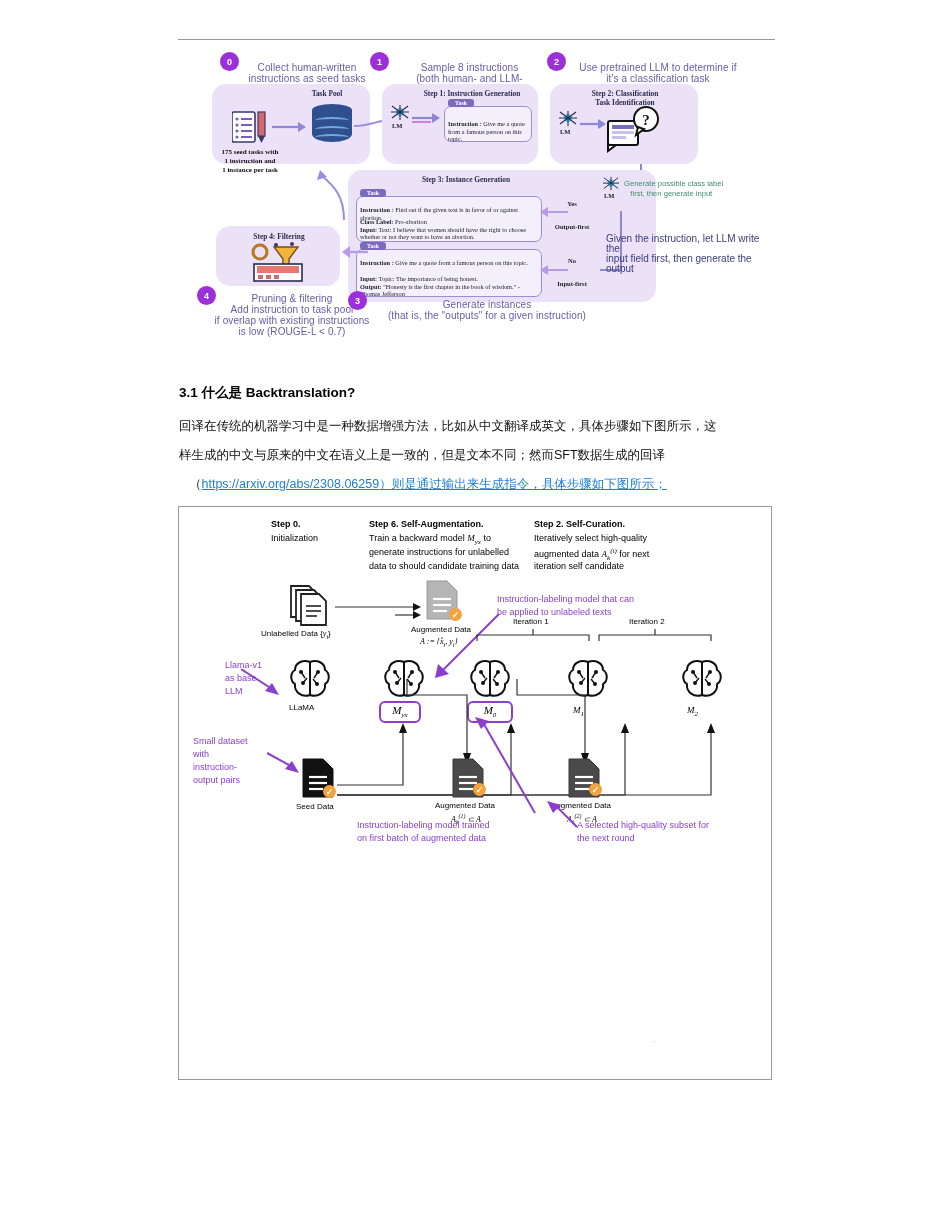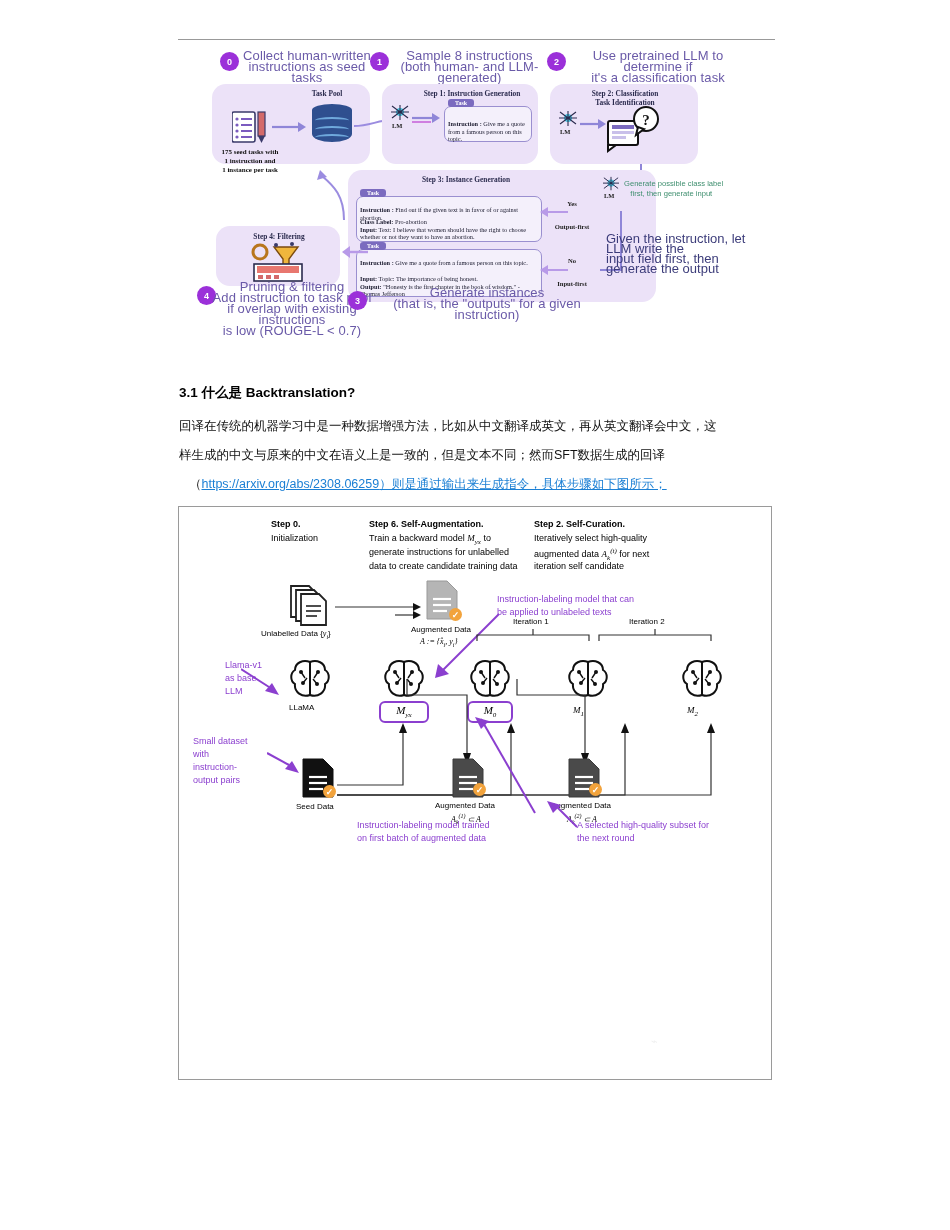--- a/index.html
+++ b/index.html
@@ -22,22 +22,22 @@
   }
 
   
   .fig1 { position: absolute; left: 196px; top: 48px; width: 560px; height: 262px; }
   .fig1 .num {
     position: absolute; width: 19px; height: 19px; border-radius: 50%;
     background: #9b30d9; color: #fff; font-size: 9px; font-weight: bold;
     display: flex; align-items: center; justify-content: center;
   }
   .fig1 .cap {
-    position: absolute; color: #6a5aa8; font-size: 13px; line-height: 11px;
-    text-align: center; letter-spacing: .1px;
+    position: absolute; color: #6a5aa8; font-size: 10px; line-height: 11px;
+    text-align: center; letter-spacing: .1px; margin-top: 12px;
   }
   .fig1 .panel {
     position: absolute; background: #ece2f8; border-radius: 14px;
   }
   .fig1 .ptitle {
     position: absolute; font-family: "Liberation Serif", serif;
     font-weight: bold; font-size: 7.4px; color: #2b2b4e; text-align: center;
     line-height: 9px;
   }
   .fig1 .taskbox {
@@ -59,21 +59,21 @@
     font-weight: bold; font-size: 6.5px; color: #222;
   }
   .fig1 .branch {
     position: absolute; font-family: "Liberation Serif", serif;
     font-weight: bold; font-size: 6.6px; color: #222; text-align: center;
   }
   .fig1 .note {
     position: absolute; color: #3f8f6f; font-size: 7.6px; line-height: 10px;
   }
   .fig1 .note2 {
-    position: absolute; color: #3c3c7a; font-size: 13px; line-height: 10px;
+    position: absolute; color: #3c3c7a; font-size: 10px; line-height: 10px;
   }
   .fig1 .seedtxt {
     position: absolute; font-family: "Liberation Serif", serif;
     font-weight: bold; font-size: 7px; line-height: 8.8px; text-align: center;
     color: #111;
   }
   .arrow { position: absolute; }
 
   
   .db { position: absolute; width: 40px; height: 44px; }
@@ -320,34 +320,34 @@
     <div class="cap" style="left:14px; top:233px; width:164px;">Pruning &amp; filtering<br>Add instruction to task pool<br>if overlap with existing instructions<br>is low (ROUGE-L &lt; 0.7)</div>
 
     <div class="num" style="left:152px; top:243px;">
         <span>3</span>
       </div>
     <div class="cap" style="left:186px; top:239px; width:210px;">Generate instances<br>(that is, the "outputs" for a given instruction)</div>
   </div>
 
   <h3 class="h3">3.1 什么是 Backtranslation?</h3>
   <div class="para">
-    <span>回译在传统的机器学习中是一种数据增强方法，比如从中文翻译成英文，再从英文翻译会中文，这</span><br>
+    <span>回译在传统的机器学习中是一种数据增强方法，比如从中文翻译成英文，具体步骤如下图所示，这</span><br>
     <span>样生成的中文与原来的中文在语义上是一致的，但是文本不同；然而SFT数据生成的回译</span><br>
     <span style="margin-left:10px;">（</span><a class="lnk" href="#">https://arxiv.org/abs/2308.06259</a><span class="lnk2">）则是通过输出来生成指令，具体步骤如下图所示；</span>
   </div>
 
   <div class="fig2">
 
     <div class="f2 step" style="left:92px; top:12px;">Step 0.</div>
     <div class="f2" style="left:92px; top:26px;">Initialization</div>
 
     <div class="f2 step" style="left:190px; top:12px;">Step 6. Self-Augmentation.</div>
     <div class="f2" style="left:190px; top:26px;">Train a backward model <span class="mathi">M<sub style="font-size:7px">yx</sub></span> to</div>
     <div class="f2" style="left:190px; top:40px;">generate instructions for unlabelled</div>
-    <div class="f2" style="left:190px; top:54px;">data to create candidate training data</div>
+    <div class="f2" style="left:190px; top:54px;">data to should candidate training data</div>
 
     <div class="f2 step" style="left:355px; top:12px;">Step 2. Self-Curation.</div>
     <div class="f2" style="left:355px; top:26px;">Iteratively select high-quality</div>
     <div class="f2" style="left:355px; top:40px;">augmented data <span class="mathi">A<sub style="font-size:7px">k</sub><sup style="font-size:7px">(t)</sup></span> for next</div>
     <div class="f2" style="left:355px; top:54px;">iteration self candidate</div>
 
     <div class="docicon" style="left:108px; top:75px;">
       <svg width="44" height="44" viewBox="0 0 44 44">
         <g fill="#fff" stroke="#222" stroke-width="1.8">
           <path d="M4,4 h18 l7,7 v24 h-25 z"></path>
@@ -423,21 +423,21 @@
       <svg width="42" height="40" viewBox="0 0 42 40">
         <path d="M21,3 C14,0 6,4 6,11 C1,14 1,22 6,25 C5,33 13,39 21,36 C29,39 37,33 36,25 C41,22 41,14 36,11 C36,4 28,0 21,3 Z" fill="none" stroke="#111" stroke-width="2"></path>
         <line x1="21" y1="3" x2="21" y2="36" stroke="#111" stroke-width="2"></line>
         <circle cx="12" cy="13" r="2" fill="#111"></circle>
           <circle cx="14" cy="24" r="2" fill="#111"></circle>
         <circle cx="29" cy="13" r="2" fill="#111"></circle>
           <circle cx="28" cy="25" r="2" fill="#111"></circle>
         <path d="M12,13 L16,19 M14,24 L18,19 M29,13 L25,19 M28,25 L24,20" stroke="#111" stroke-width="1.4" fill="none"></path>
       </svg>
     </div>
-    <div class="mbox" style="left:200px; top:194px; width:50px; height:22px;">
+    <div class="mbox" style="left:200px; top:194px; width:42px; height:22px;">
       <span class="mathi">M<sub style="font-size:7px">yx</sub></span>
     </div>
 
     <div class="brain" style="left:290px; top:152px;">
       <svg width="42" height="40" viewBox="0 0 42 40">
         <path d="M21,3 C14,0 6,4 6,11 C1,14 1,22 6,25 C5,33 13,39 21,36 C29,39 37,33 36,25 C41,22 41,14 36,11 C36,4 28,0 21,3 Z" fill="none" stroke="#111" stroke-width="2"></path>
         <line x1="21" y1="3" x2="21" y2="36" stroke="#111" stroke-width="2"></line>
         <circle cx="12" cy="13" r="2" fill="#111"></circle>
           <circle cx="14" cy="24" r="2" fill="#111"></circle>
         <circle cx="29" cy="13" r="2" fill="#111"></circle>

